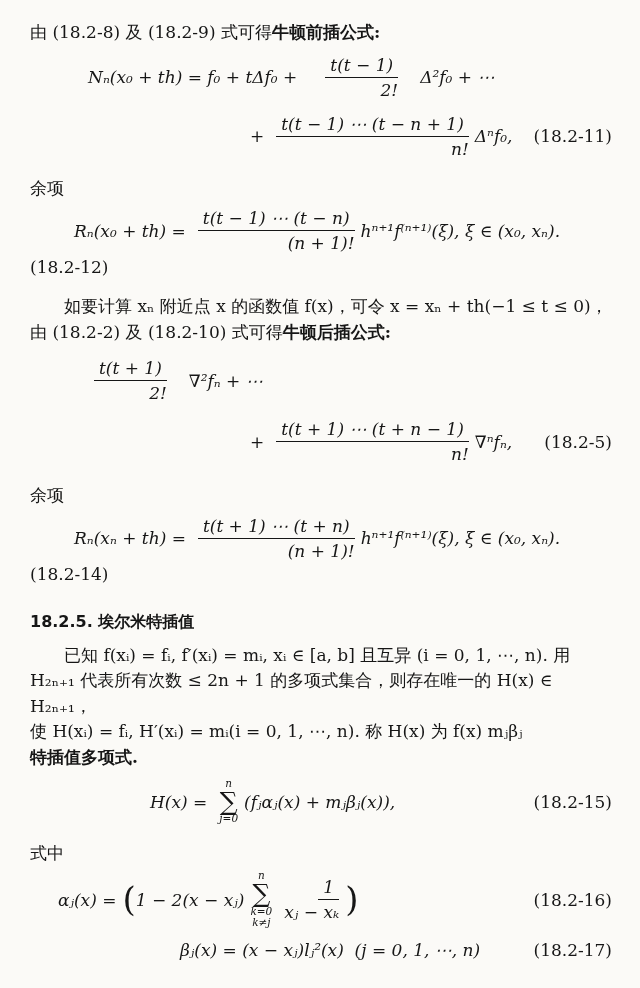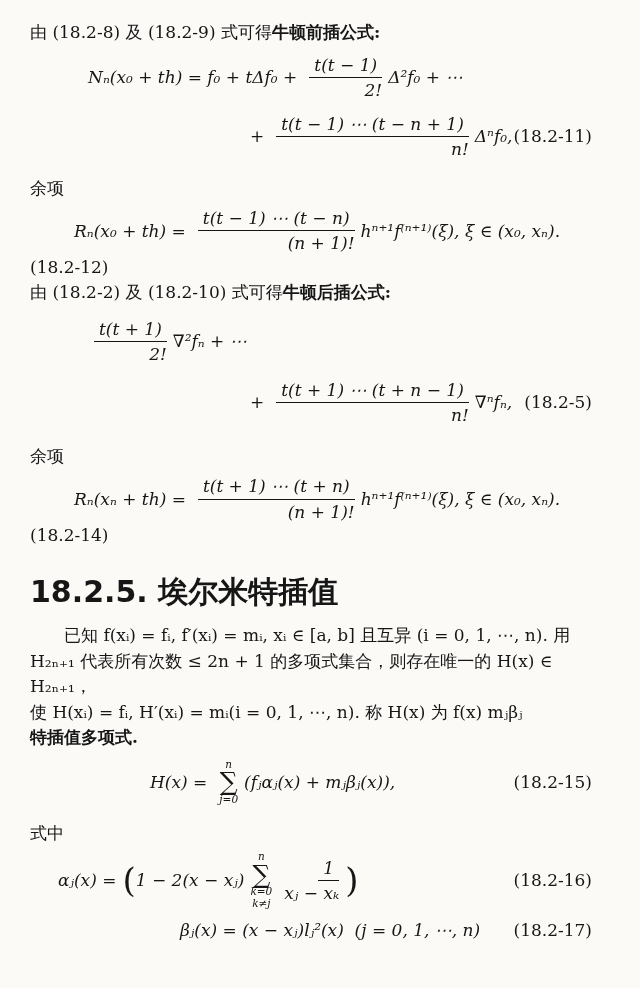--- a/index.html
+++ b/index.html
@@ -3,21 +3,21 @@
 <meta charset="utf-8">
 <style>
   html,body { margin:0; padding:0; }
   body {
     width:640px; height:988px; overflow:hidden;
     background:#fbfaf7;
     color:#161616;
     font-family:"DejaVu Serif","Liberation Serif",serif;
     font-size:17px;
   }
-  .page { box-sizing:border-box; width:640px; height:988px; padding:20px 48px 0 30px; }
+  .page { box-sizing:border-box; width:640px; height:988px; padding:20px 28px 0 30px; }
 
   .para { margin:0; line-height:1.5; }
   .ind2 { text-indent:34px; }
   b { font-weight:bold; }
 
   .eqline {
     display:flex; align-items:center; white-space:pre;
     font-style:italic; line-height:1.3; margin:0;
   }
   .eqline > span { flex:0 0 auto; }
@@ -30,26 +30,26 @@
 
   .sum { display:inline-flex; flex-direction:column; align-items:center; line-height:1; margin:0 6px; }
   .sum .lim { font-size:10.5px; line-height:1.1; }
   .sum .sym { font-size:25px; line-height:0.95; font-style:normal; }
 
   .tag { margin-left:auto; font-style:normal; }
   .tagline { text-align:left; padding-right:42px; font-style:normal; margin:0; }
 
   .bigparen { font-size:34px; line-height:0.8; font-style:normal; }
 
-  .heading { font-size:30px; font-weight:bold; margin:24px 0 0; font-family:"DejaVu Sans","Liberation Sans",sans-serif; }
+  .heading { font-size:16px; font-weight:bold; margin:24px 0 0; font-family:"DejaVu Sans","Liberation Sans",sans-serif; }
 
   .label { margin:0; }
 
   
-  .ind-a { padding-left:58px; }
+  .ind-a { padding-left:58px;gap:16px; }
   .ind-b { padding-left:220px; }
   .ind-c { padding-left:44px; }
   .ind-d { padding-left:120px; }
   .ind-e { padding-left:28px; }
   .ind-f { padding-left:150px; }
 </style>
 </head>
 <body>
 
 <div class="page">
@@ -70,20 +70,21 @@
 
   <p class="para label" style="margin-top:16px">余项</p>
 
   <div class="eqline ind-c" style="margin-top:6px">
     <span class="gap">Rₙ(x₀ + th) =</span>
     <span class="frac"><span class="num">t(t − 1) ⋯ (t − n)</span><span class="den">(n + 1)!</span></span>
     <span>hⁿ⁺¹f⁽ⁿ⁺¹⁾(ξ), ξ ∈ (x₀, xₙ).</span>
   </div>
   <p class="para tagline">(18.2-12)</p>
 
+  <p class="para ind2" style="margin-top:14px">如要计算 xₙ 附近点 x 的函数值 f(x)，可令 x = xₙ + th(−1 ≤ t ≤ 0)，</p>
   <p class="para"><span>由 (18.2-2) 及 (18.2-10) 式可得</span><b>牛顿后插公式:</b></p>
 
   <div class="eqline ind-a" style="margin-top:12px">
     <span class="frac"><span class="num">t(t + 1)</span><span class="den">2!</span></span>
     <span>∇²fₙ + ⋯</span>
   </div>
   <div class="eqline ind-b" style="margin-top:14px">
     <span class="gap">+</span>
     <span class="frac"><span class="num">t(t + 1) ⋯ (t + n − 1)</span><span class="den">n!</span></span>
     <span>∇ⁿfₙ,</span>

